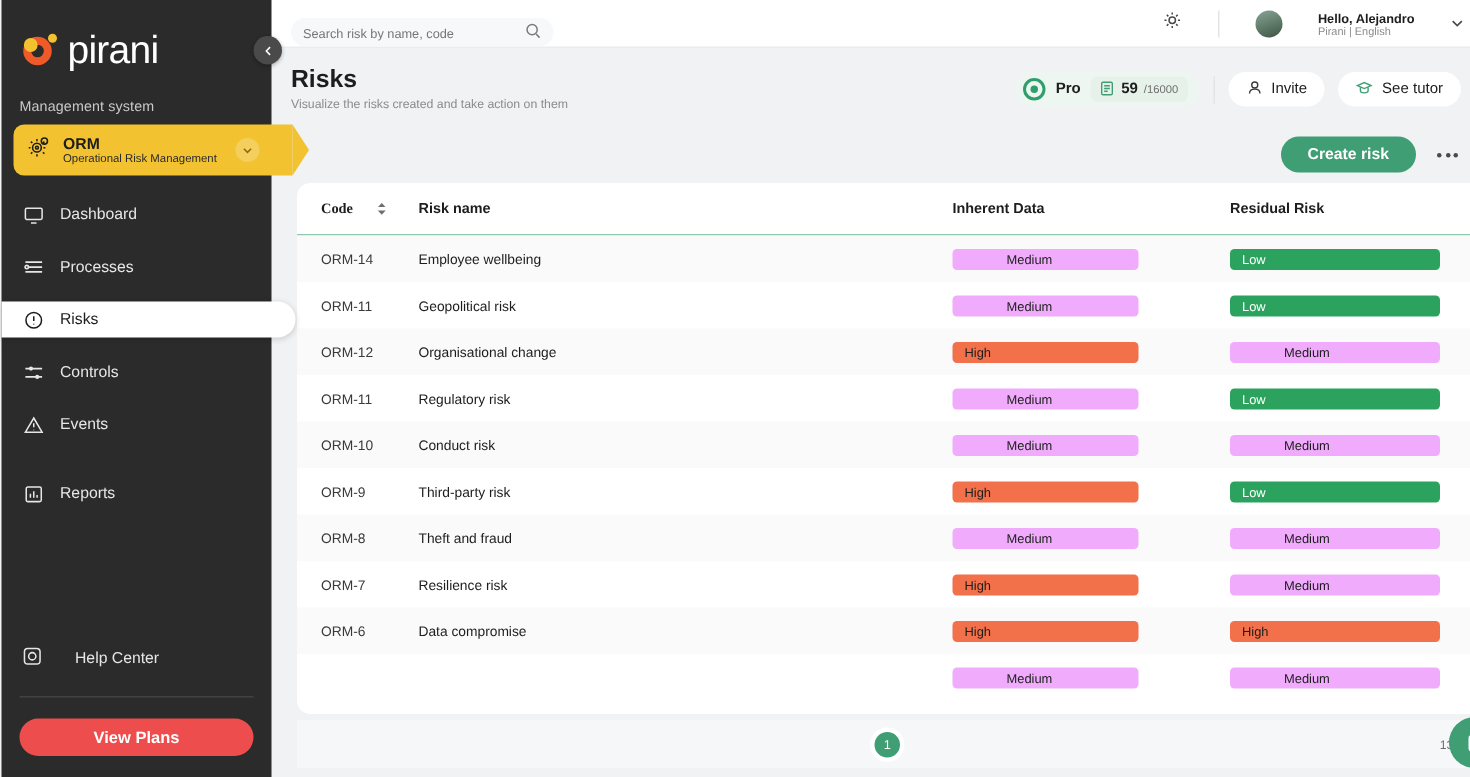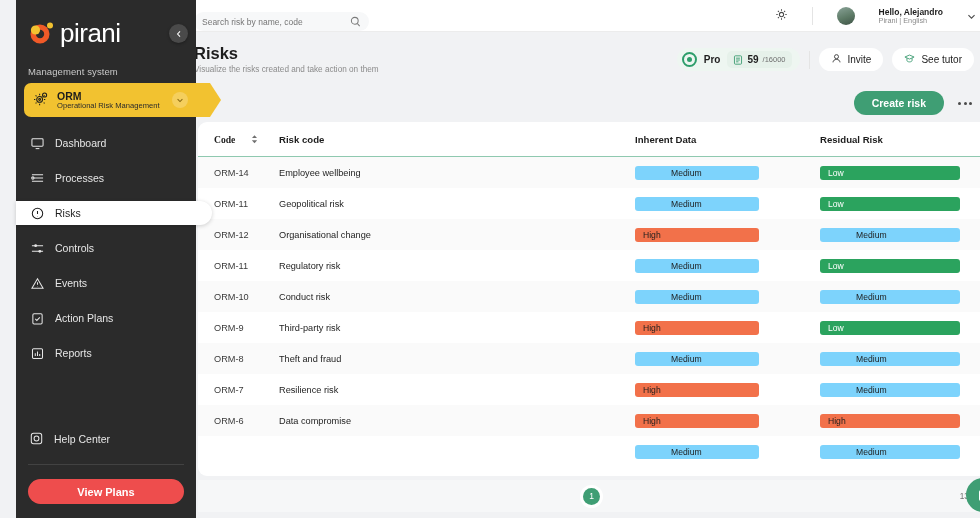--- a/index.html
+++ b/index.html
@@ -6,21 +6,21 @@
   html, body {
     width: 980px; height: 518px;
     overflow: hidden;
     font-family: "Liberation Sans", sans-serif;
     background: #f1f2f4;
   }
   .app { position: relative; width: 980px; height: 518px; }
 
   
   .sidebar {
-    position: absolute; left: 16px; top: 0;
+    position: absolute; left: 1px; top: 0;
     width: 180px; height: 518px;
     background: #2b2b2b;
     z-index: 5;
   }
   .brand {
     display: flex; align-items: center; gap: 6px;
     padding: 14px 0 0 12px; height: 52px;
   }
   .brand-mark { width: 26px; height: 26px; flex: 0 0 26px; }
   .brand-text {
@@ -74,21 +74,21 @@
     border-radius: 0 13px 13px 0;
     box-shadow: 0 1px 4px rgba(0,0,0,.18);
   }
   .nav-item .ico { width: 14px; height: 14px; flex: 0 0 14px; display: flex; align-items: center; justify-content: center; }
   .nav-spacer { height: 11px; }
 
   .sb-bottom {
     position: absolute; left: 0; bottom: 0; width: 180px;
   }
   .help-row {
-    display: flex; align-items: center; gap: 11px;
+    display: flex; align-items: center; gap: 22px;
     padding: 0 0 0 14px; height: 24px;
     color: #e6e6e6; font-size: 10.5px; margin-bottom: 13px;
   }
   .sb-div { height: 1px; background: #424242; margin: 0 12px 14px 12px; }
   .view-plans {
     margin: 0 12px 14px 12px; height: 25px;
     background: #ee4d4d; border-radius: 13px;
     color: #fff; font-size: 11px; font-weight: bold;
     display: flex; align-items: center; justify-content: center;
     cursor: pointer;
@@ -215,21 +215,21 @@
   .cell-name { flex: 1; font-size: 9.2px; color: #1d1d1d; }
   .cell-inh { width: 185px; }
   .cell-res { width: 152px; }
   .badge {
     display: block; height: 14px; border-radius: 3px;
     font-size: 8.6px; color: #1d1d1d;
     line-height: 14px; padding-left: 8px;
   }
   .b-inh { width: 124px; }
   .b-res { width: 140px; }
-  .b-Medium { background: #7dd3fc; padding-left: 36px; }
+  .b-Medium { background: #f0abfc; padding-left: 36px; }
   .b-High   { background: #f2714a; }
   .b-Low    { background: #2ba35e; color: #ffffff; }
 
   
   .footer {
     position: absolute; left: 18px; top: 480px;
     width: 790px; height: 32px;
     background: #f6f7f8;
     display: flex; align-items: center;
   }
@@ -347,29 +347,20 @@
         <span class="ico">
           <svg viewBox="0 0 14 14" width="13" height="13" fill="none" stroke="currentColor" stroke-width="1.1">
             <path d="M7 1.8 13 12H1z"></path>
               <path d="M7 5.6v2.8M7 10.2v.3"></path>
           </svg>
         </span>
         <span>Events</span>
       </div>
       <div class="nav-spacer"></div>
 
-      <div class="nav-item">
-        <span class="ico">
-          <svg viewBox="0 0 14 14" width="13" height="13" fill="none" stroke="currentColor" stroke-width="1.1">
-            <rect x="2" y="2" width="10" height="11" rx="1.3"></rect>
-              <path d="M4.6 7.4 6.3 9.1 9.5 5.8"></path>
-          </svg>
-        </span>
-        <span>Action Plans</span>
-      </div>
       <div class="nav-spacer"></div>
 
       <div class="nav-item">
         <span class="ico">
           <svg viewBox="0 0 14 14" width="13" height="13" fill="none" stroke="currentColor" stroke-width="1.1">
             <rect x="1.6" y="1.8" width="10.8" height="10.5" rx="1.2"></rect>
             <path d="M4.6 9.6V6.6M7 9.6V4.8M9.4 9.6V7.6"></path>
           </svg>
         </span>
         <span>Reports</span>
@@ -494,21 +485,21 @@
           <span>Code</span>
           <span class="sort">
             <svg viewBox="0 0 8 4" width="7" height="3.5">
                 <path d="M4 .4 7 3.6H1z" fill="#6f6f6f"></path>
               </svg>
             <svg viewBox="0 0 8 4" width="7" height="3.5">
                 <path d="M4 3.6 1 .4h6z" fill="#6f6f6f"></path>
               </svg>
           </span>
         </div>
-        <div class="th th-name">Risk code</div>
+        <div class="th th-name">Risk name</div>
         <div class="th th-inh">Inherent Data</div>
         <div class="th th-res">Residual Risk</div>
       </div>
       <div id="tbody">
           <div class="row">
             <div class="cell-code">ORM-14</div>
             <div class="cell-name">Employee wellbeing</div>
             <div class="cell-inh">
               <span class="badge b-inh b-Medium">Medium</span>
             </div>

